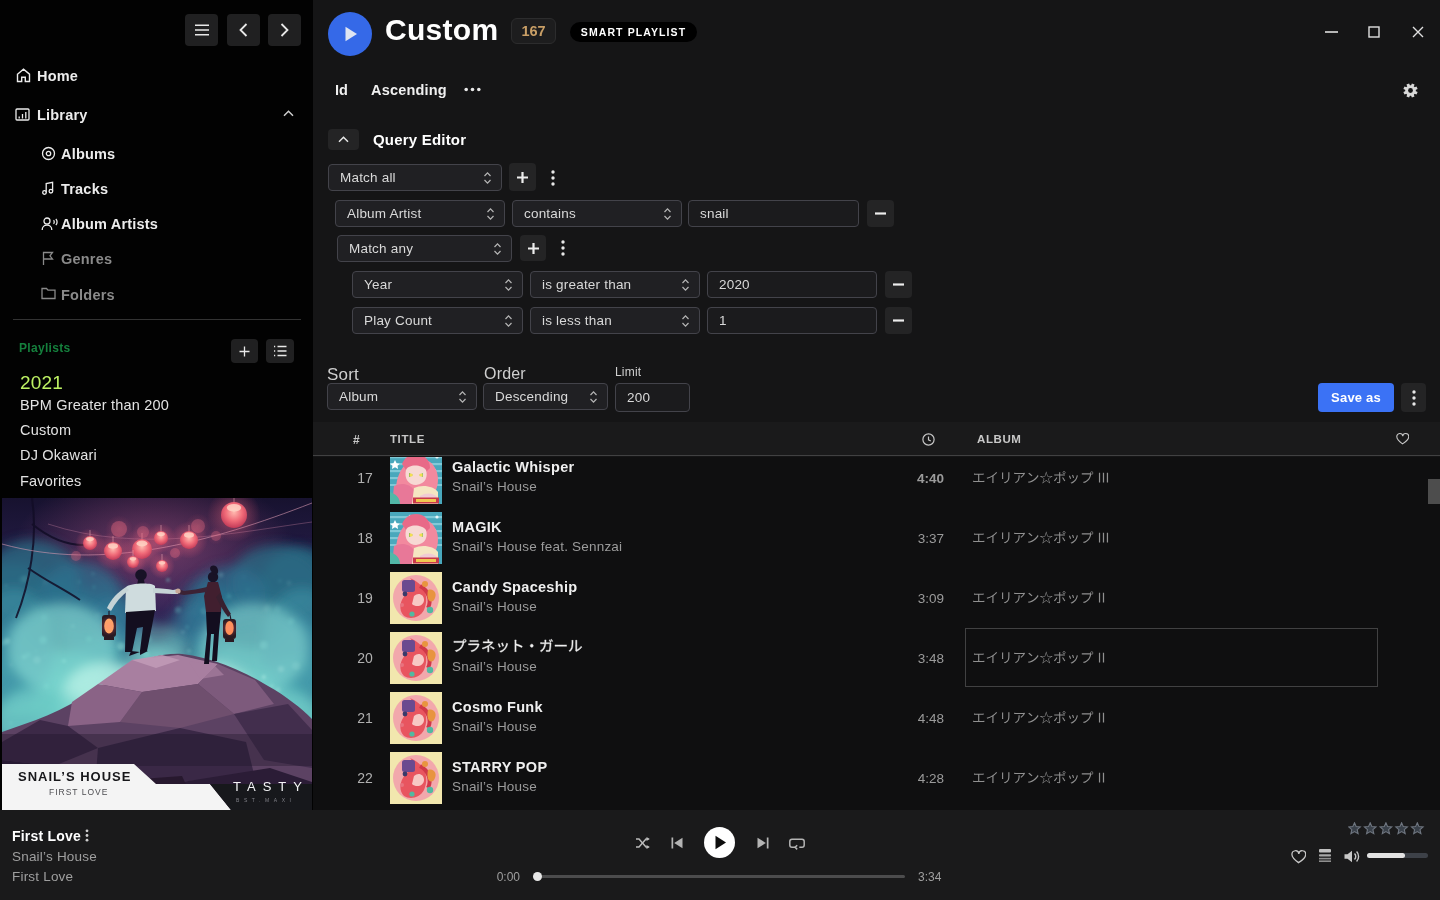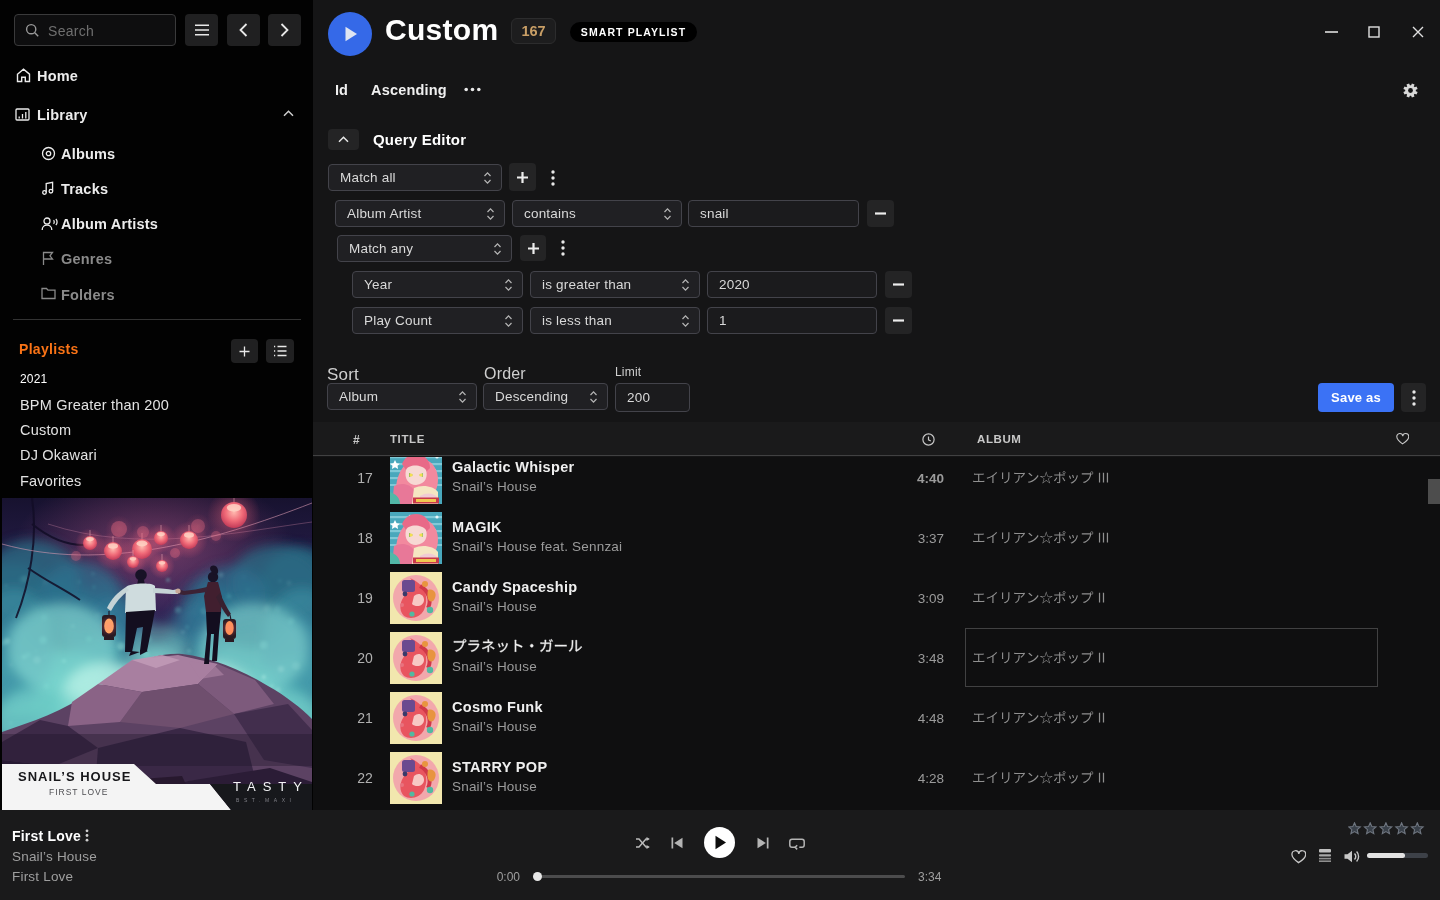--- a/index.html
+++ b/index.html
@@ -25,27 +25,20 @@
   .rtime { position:absolute; width:60px; text-align:right; color:#9b9b9b; font-size:13.5px; }
   svg { display:block; }
 </style>
 </head>
 <body>
 <div id="titlestrip"></div>
 <div id="main"></div>
 
 <div id="sidebar">
 
-  <div class="abs" style="left:14px;top:14px;width:162px;height:32px;border:1px solid #3a3a3b;border-radius:4px;background:#0e0e0f;">
-    <svg style="position:absolute;left:9px;top:7px" width="17" height="17" viewBox="0 0 17 17" fill="none" stroke="#9a9a9a" stroke-width="1.4">
-      <circle cx="7.2" cy="7.2" r="4.6"></circle>
-        <path d="M10.8 10.8 L14.2 14.2"></path>
-    </svg>
-    <span class="abs" style="left:33px;top:8px;color:#6f6f6f;font-size:14px;letter-spacing:.3px;">Search</span>
-  </div>
 
   <div class="btn" style="left:185px;top:14px;width:33px;height:32px;">
     <svg width="16" height="14" viewBox="0 0 16 14" stroke="#e8e8e8" stroke-width="1.6">
         <path d="M1 2.2h14M1 7h14M1 11.8h14"></path>
       </svg>
   </div>
   <div class="btn" style="left:227px;top:14px;width:33px;height:32px;">
     <svg width="9" height="14" viewBox="0 0 9 14" fill="none" stroke="#e8e8e8" stroke-width="1.8">
         <path d="M7.5 1 L1.5 7 L7.5 13"></path>
       </svg>
@@ -92,33 +85,33 @@
       <path d="M2.5 14 V1.5 H11.5 L9 4.8 L11.5 8 H2.5"></path>
     </svg>
   <span class="abs navtxt gray" style="left:61px;top:251px;">Genres</span>
   <svg class="abs" style="left:41px;top:287px" width="15" height="13" viewBox="0 0 15 13" fill="none" stroke="#8a8a8a" stroke-width="1.3">
       <path d="M1 11.5 V1.5 H5.5 L7 3.2 H14 V11.5 Z"></path>
     </svg>
   <span class="abs navtxt gray" style="left:61px;top:287px;">Folders</span>
 
   <div class="abs" style="left:13px;top:319px;width:288px;height:1px;background:#333;"></div>
 
-  <span class="abs" style="left:19px;top:341px;color:#f97316;font-size:14px;font-weight:700;letter-spacing:.3px;">Playlists</span>
+  <span class="abs" style="left:19px;top:341px;color:#15803d;font-size:12px;font-weight:700;letter-spacing:.3px;">Playlists</span>
   <div class="btn" style="left:231px;top:339px;width:27px;height:24px;">
     <svg width="11" height="11" viewBox="0 0 11 11" stroke="#e8e8e8" stroke-width="1.3">
         <path d="M5.5 0.5v10M0.5 5.5h10"></path>
       </svg>
   </div>
   <div class="btn" style="left:266px;top:339px;width:28px;height:24px;">
     <svg width="14" height="12" viewBox="0 0 14 12" stroke="#e8e8e8" stroke-width="1.3">
         <path d="M4.5 1.5h9M4.5 6h9M4.5 10.5h9"></path>
         <path d="M1 1.5h1.2M1 6h1.2M1 10.5h1.2" stroke-width="1.6"></path>
       </svg>
   </div>
-  <span class="abs" style="left:20px;top:372px;color:#ffffff;font-size:12px;letter-spacing:.2px;">2021</span>
+  <span class="abs" style="left:20px;top:372px;color:#bef264;font-size:19px;letter-spacing:.2px;">2021</span>
   <span class="abs" style="left:20px;top:397px;color:#e2e2e2;font-size:14.5px;letter-spacing:.2px;">BPM Greater than 200</span>
   <span class="abs" style="left:20px;top:422px;color:#e2e2e2;font-size:14.5px;letter-spacing:.2px;">Custom</span>
   <span class="abs" style="left:20px;top:447px;color:#e2e2e2;font-size:14.5px;letter-spacing:.2px;">DJ Okawari</span>
   <span class="abs" style="left:20px;top:473px;color:#e2e2e2;font-size:14.5px;letter-spacing:.2px;">Favorites</span>
 </div>
 
 <div class="abs" style="left:328px;top:12px;width:44px;height:44px;border-radius:50%;background:#3569e8;"></div>
 <svg class="abs" style="left:344px;top:26px" width="14" height="16" viewBox="0 0 14 16" fill="#dfe5f2">
     <path d="M1.5 0.8 L13 8 L1.5 15.2 Z"></path>
   </svg>

